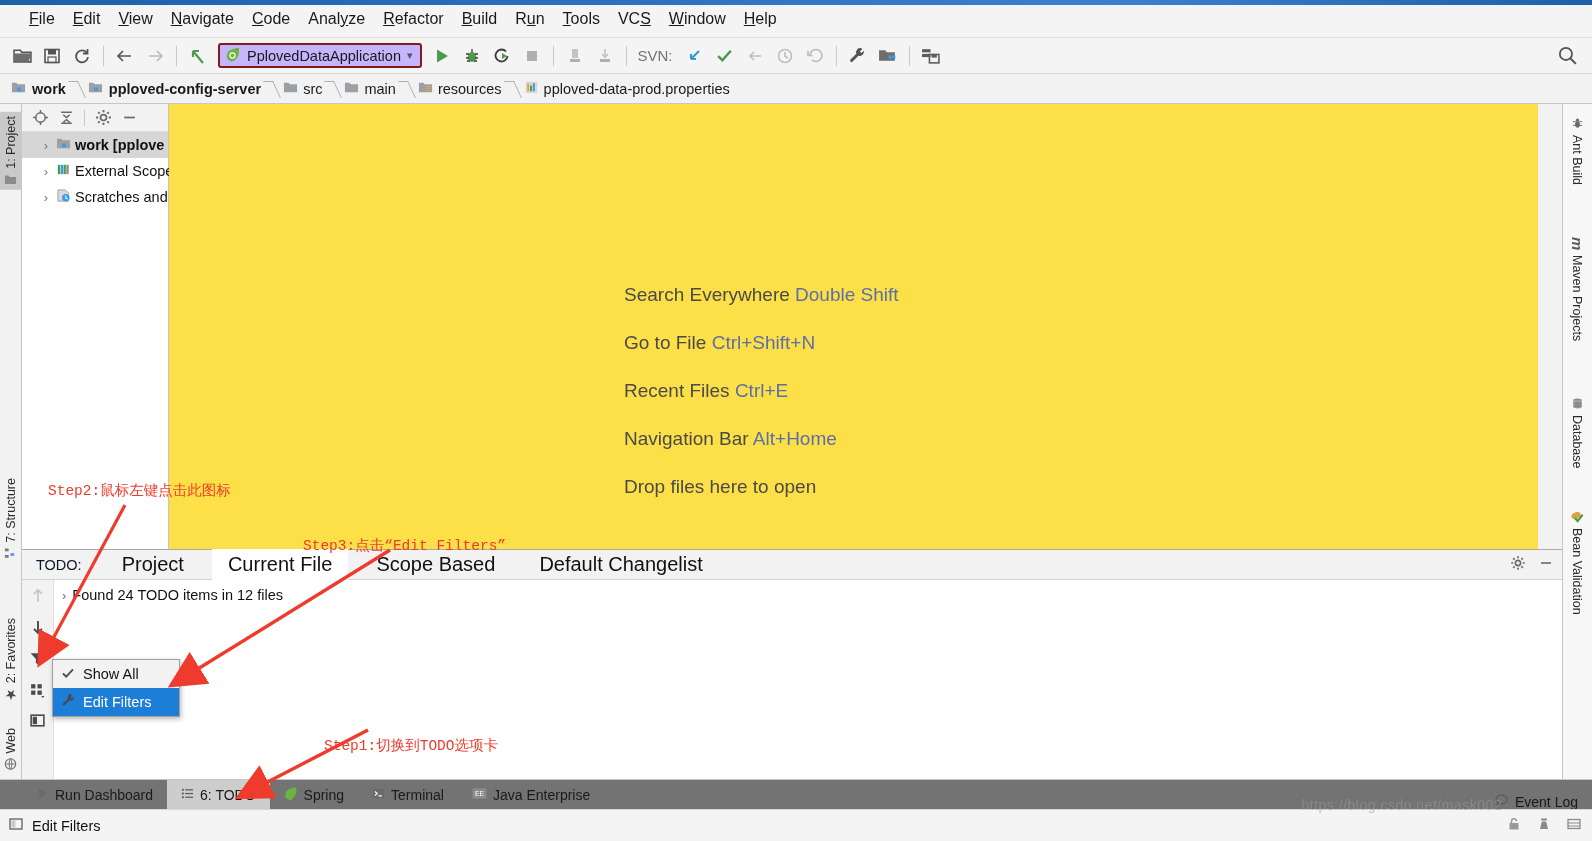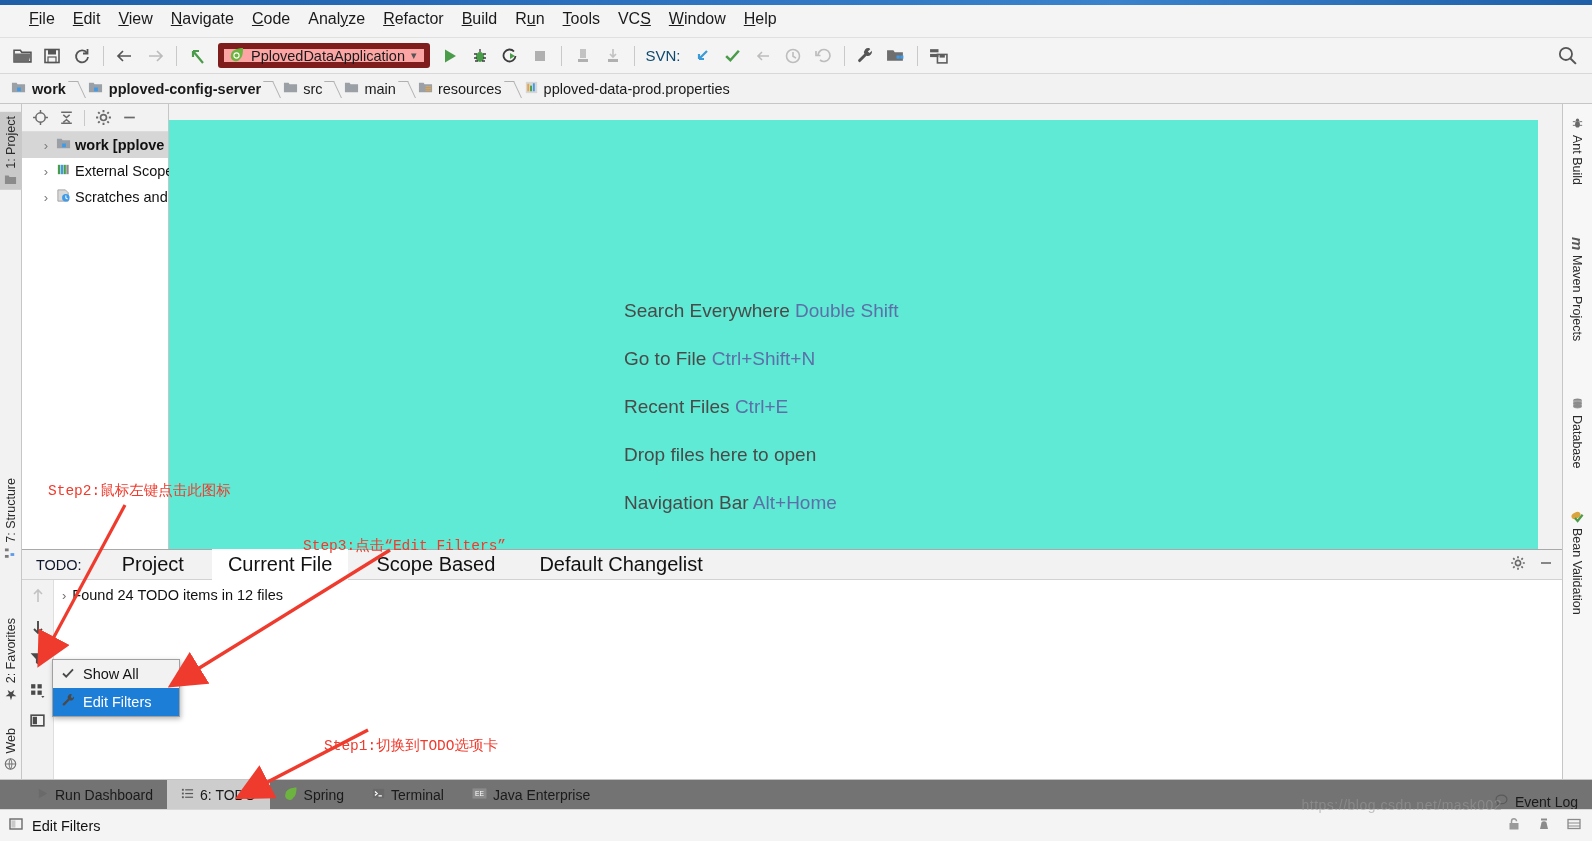--- a/index.html
+++ b/index.html
@@ -36,25 +36,25 @@
   }
   .tb-btn {
     width: 28px; height: 26px;
     display: flex; align-items: center; justify-content: center;
     cursor: default; border-radius: 2px;
   }
   .tb-sep { width: 1px; height: 20px; background: #c9c9c9; margin: 0 5px; }
   .run-config {
     display: flex; align-items: center; gap: 6px;
     height: 25px; padding: 0 7px 0 5px;
-    border: 6px solid #7f1d1d; background: #fca5a5;
+    border: 2px solid #7f1d1d; background: #c4b5fd;
     border-radius: 3px; margin: 0 4px;
     font-size: 14.5px; color: #1a1a1a; white-space: nowrap;
   }
-  .svn-label { font-size: 15px; color: #0c4a6e; margin: 0 6px 0 4px; }
+  .svn-label { font-size: 15px; color: #737373; margin: 0 6px 0 4px; }
   .search-right { position: absolute; right: 14px; top: 7px; }
 
   
   .breadcrumb {
     position: absolute; top: 74px; left: 0; width: 1592px; height: 30px;
     background: #f2f2f2;
     display: flex; align-items: center;
     padding-left: 6px;
     border-bottom: 1px solid #c6c6c6;
   }
@@ -113,22 +113,21 @@
   .tree-row.sel { background: #d6d6d6; }
   .tw-arrow {
     width: 12px; color: #7a7a7a; font-size: 13px;
     flex: 0 0 12px; text-align: center;
   }
 
   
   .editor {
     position: absolute; top: 104px; left: 169px;
     width: 1369px; height: 445px;
-    background: #5eead4;
-    margin-top: 16px;
+    background: #fde047;
   }
   .hints {
     position: absolute; left: 455px; top: 180px;
     display: flex; flex-direction: column; gap: 26px;
   }
   .hint { font-size: 19px; color: #4a4a4a; white-space: nowrap; }
   .hint .key { color: #5d6fa8; }
 
   
   .right-strip {
@@ -583,25 +582,25 @@
       </div>
       <div class="hint">
         <span>Go to File</span>
         <span class="key">Ctrl+Shift+N</span>
       </div>
       <div class="hint">
         <span>Recent Files</span>
         <span class="key">Ctrl+E</span>
       </div>
       <div class="hint">
-        <span>Drop files here to open</span>
-      </div>
-      <div class="hint">
         <span>Navigation Bar</span>
         <span class="key">Alt+Home</span>
+      </div>
+      <div class="hint">
+        <span>Drop files here to open</span>
       </div>
     </div>
   </div>
 
   <div class="right-strip">
     <div class="rtab" style="top:8px;">
       <span>
         <svg width="13" height="13" viewBox="0 0 14 14">
             <ellipse cx="7" cy="8" rx="2.6" ry="3.4" fill="#6a6a6a"></ellipse>
             <circle cx="7" cy="3.4" r="1.8" fill="#6a6a6a"></circle>

